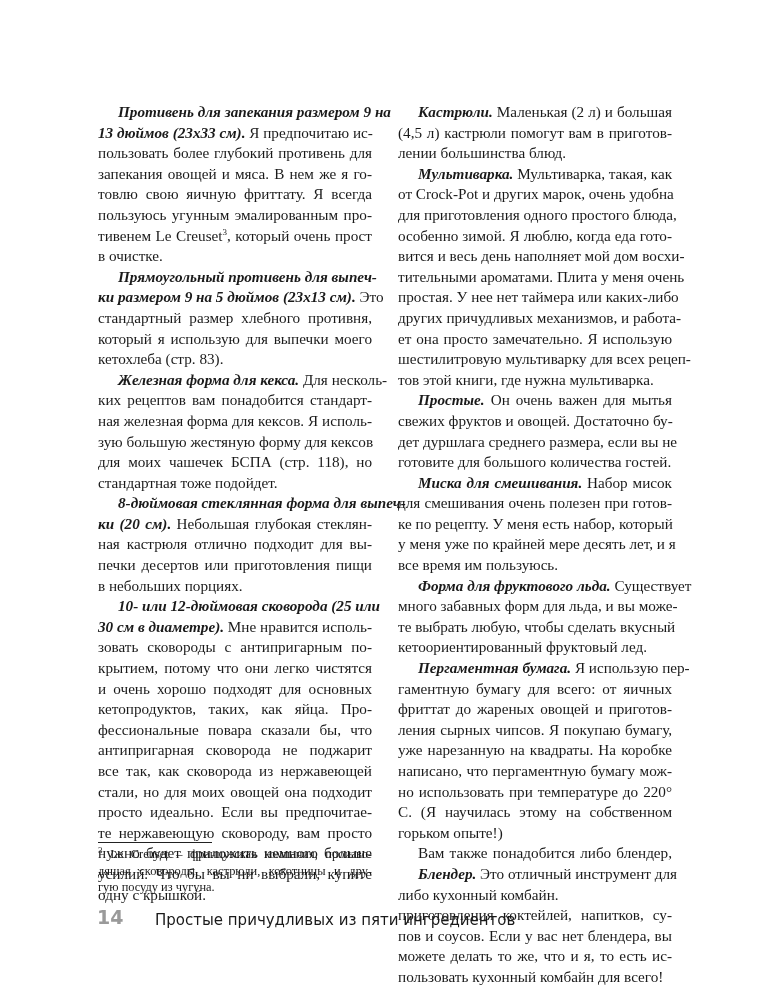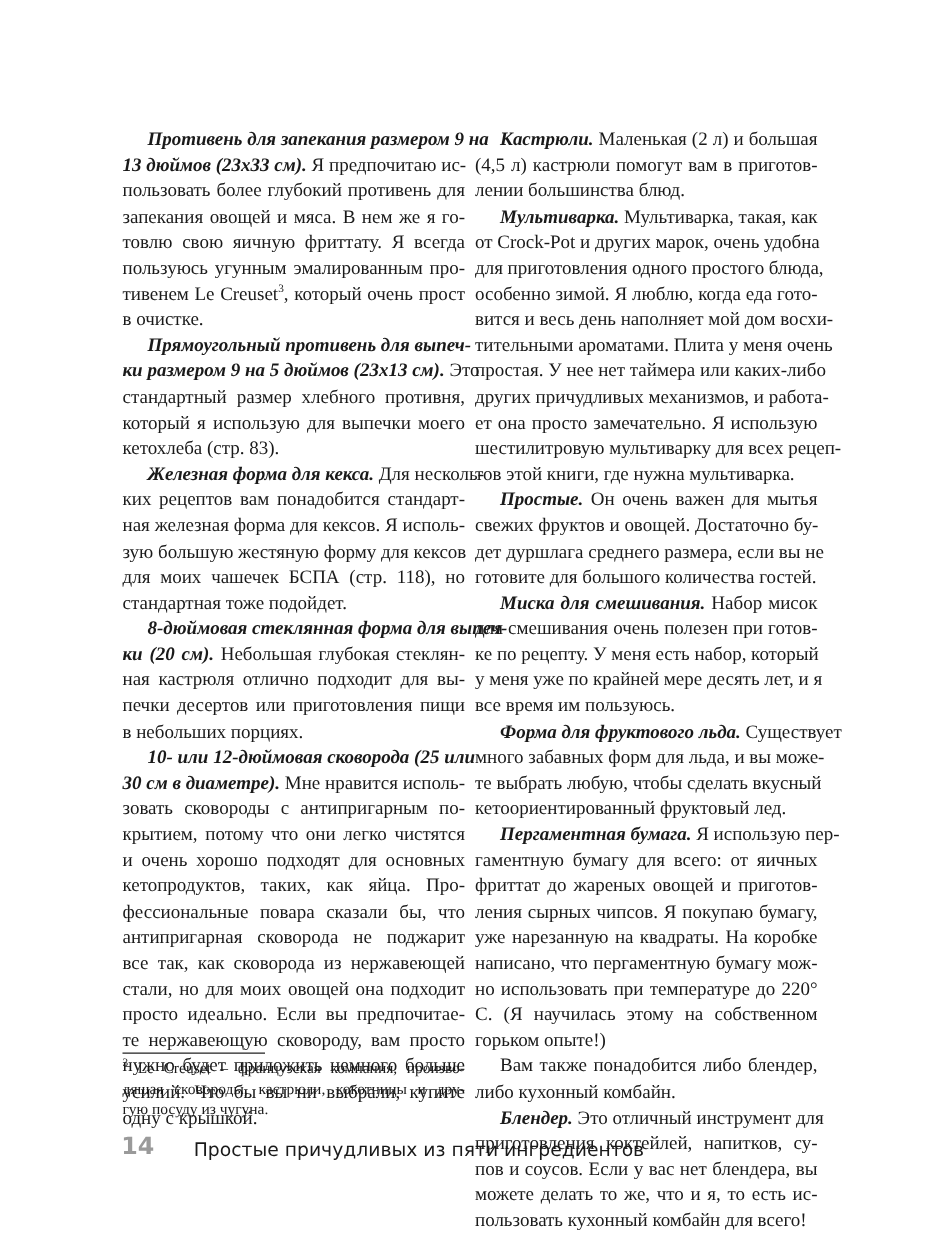--- a/index.html
+++ b/index.html
@@ -4,21 +4,21 @@
 <style>
   html, body { margin: 0; padding: 0; background: #ffffff; }
   body { width: 759px; height: 1000px; position: relative; overflow: hidden; }
   .page { position: absolute; left: 0; top: 0; width: 759px; height: 784px; background: #fff; }
   .col {
     position: absolute; top: 102px;
     font-family: "Liberation Serif", "DejaVu Serif", serif;
     font-size: 15.2px; line-height: 20.6px; color: #1a1a1a;
   }
   .col-left { left: 98px; width: 274px; }
-  .col-right { left: 380px; width: 274px; }
+  .col-right { left: 398px; width: 274px; }
   .line { white-space: nowrap; text-align: justify; text-align-last: justify; display: block; height: 20.6px; }
   .line.last { text-align-last: left; }
   .line.indent { padding-left: 20px; }
   .b { font-weight: bold; font-style: italic; }
   sup { font-size: 9px; line-height: 0; vertical-align: super; }
   .fn-rule { position: absolute; left: 98px; top: 842px; width: 114px; height: 1px; background: #222; }
   .footnote {
     position: absolute; left: 98px; top: 846px; width: 274px;
     font-family: "Liberation Serif", "DejaVu Serif", serif;
     font-size: 12.4px; line-height: 16.5px; color: #1a1a1a;
@@ -111,22 +111,22 @@
       <span class="line indent"><span class="b">Пергаментная бумага.</span><span> Я использую пер-</span></span>
       <span class="line"><span>гаментную бумагу для всего: от яичных</span></span>
       <span class="line"><span>фриттат до жареных овощей и приготов-</span></span>
       <span class="line"><span>ления сырных чипсов. Я покупаю бумагу,</span></span>
       <span class="line"><span>уже нарезанную на квадраты. На коробке</span></span>
       <span class="line"><span>написано, что пергаментную бумагу мож-</span></span>
       <span class="line"><span>но использовать при температуре до 220°</span></span>
       <span class="line"><span>С. (Я научилась этому на собственном</span></span>
       <span class="line last"><span>горьком опыте!)</span></span>
       <span class="line indent"><span>Вам также понадобится либо блендер,</span></span>
+      <span class="line indent"><span class="b">Блендер.</span><span> Это отличный инструмент для</span></span>
       <span class="line last"><span>либо кухонный комбайн.</span></span>
-      <span class="line indent"><span class="b">Блендер.</span><span> Это отличный инструмент для</span></span>
       <span class="line"><span>приготовления коктейлей, напитков, су-</span></span>
       <span class="line"><span>пов и соусов. Если у вас нет блендера, вы</span></span>
       <span class="line"><span>можете делать то же, что и я, то есть ис-</span></span>
       <span class="line last"><span>пользовать кухонный комбайн для всего!</span></span>
     </div>
 
   <div class="fn-rule"></div>
   <div class="footnote" id="footnote">
       <span class="line"><sup>3</sup> Le Creuset – французская компания, произво-</span>
       <span class="line">дящая сковороды, кастрюли, кокотницы и дру-</span>

